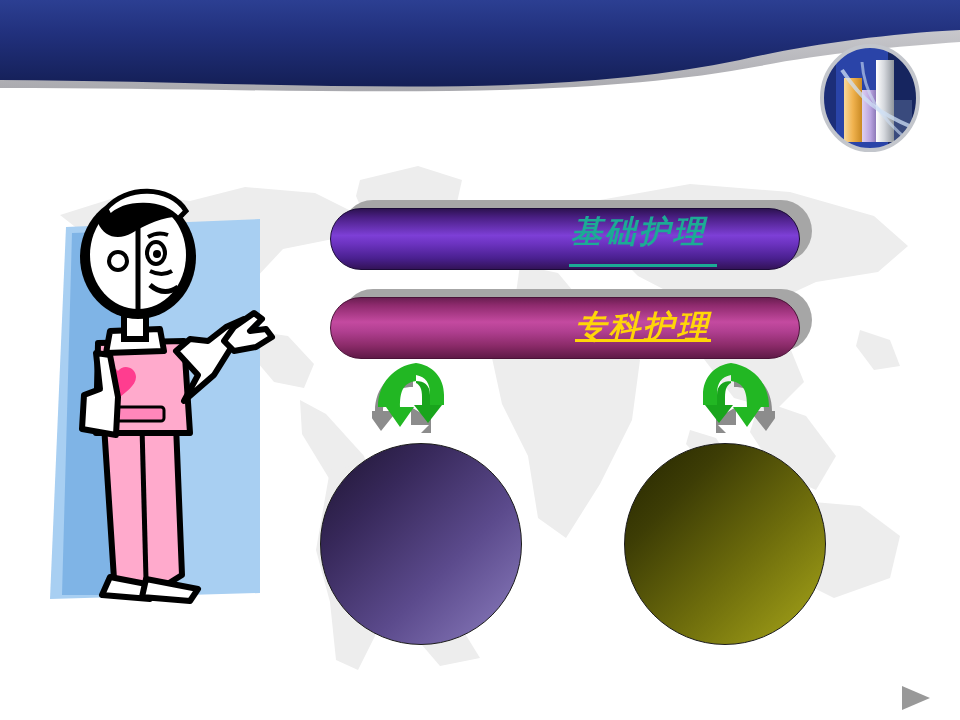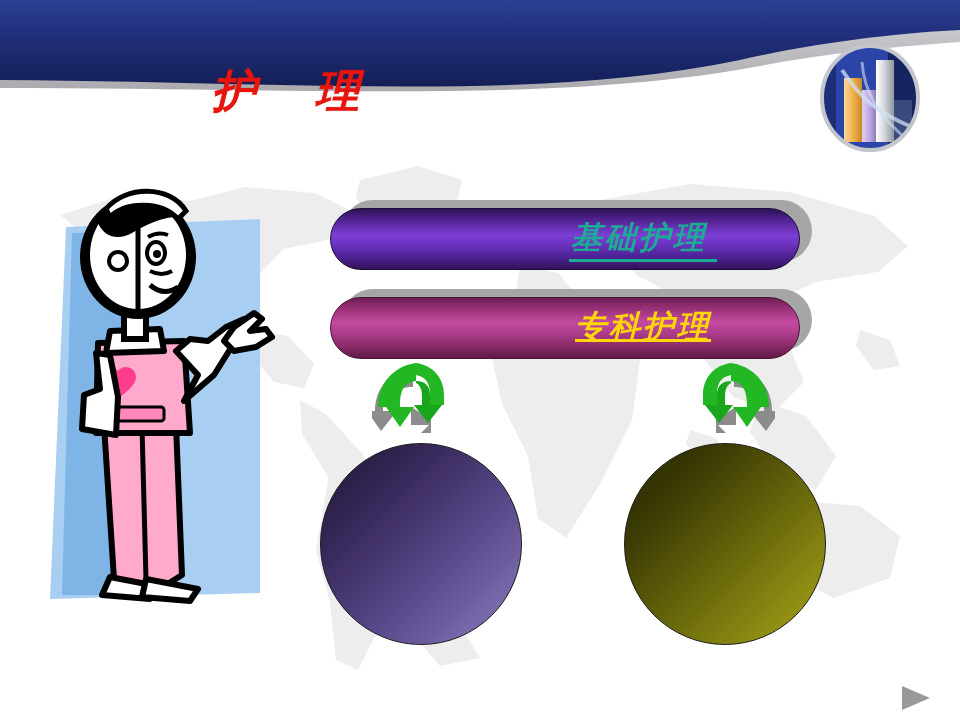--- a/index.html
+++ b/index.html
@@ -120,21 +120,21 @@
     font-weight: bold;
     font-style: italic;
     letter-spacing: 3px;
     white-space: nowrap;
     position: relative;
     left: 78px;
   }
   .label-basic {
     color: #1cab95;
     border-bottom: 3px solid #1cab95;
-    padding: 0 10px 0 2px;
+    padding: 0 10px 11px 2px;
   }
   .label-spec {
     color: #ffd608;
     padding: 0 2px 2px 2px;
     text-decoration: underline;
   }
 
   
   .arrow {
     position: absolute;
@@ -255,21 +255,20 @@
       <rect x="26" y="36" width="18" height="64" fill="url(#barA)"></rect>
       <rect x="44" y="48" width="14" height="52" fill="url(#barB)"></rect>
       <rect x="58" y="18" width="18" height="82" fill="url(#barC)"></rect>
       <rect x="76" y="58" width="18" height="42" fill="#394a7d"></rect>
       <path d="M24 28 C44 58 58 70 96 86" stroke="#cfe0f5" stroke-width="4" fill="none" opacity="0.75"></path>
       <path d="M44 20 C46 50 60 74 92 100" stroke="#cfe0f5" stroke-width="3" fill="none" opacity="0.6"></path>
     </g>
     <ellipse cx="52" cy="56" rx="48" ry="52" fill="none" stroke="#c3c6cc" stroke-width="4"></ellipse>
   </svg>
 
-  <div class="slide-title">护   理</div>
 
   <svg class="nurse-wrap" viewBox="0 0 250 470" xmlns="http://www.w3.org/2000/svg">
 
     <polygon points="28,52 222,44 222,418 12,424" fill="#a8cff2"></polygon>
 
     <polygon points="34,58 96,56 110,200 120,300 108,420 24,420" fill="#7fb4e6"></polygon>
 
     <polygon points="66,250 138,250 144,400 128,410 96,412 76,404" fill="#ffaacc" stroke="#000000" stroke-width="6" stroke-linejoin="round"></polygon>
     <line x1="104" y1="252" x2="108" y2="404" stroke="#000000" stroke-width="5"></line>
 

